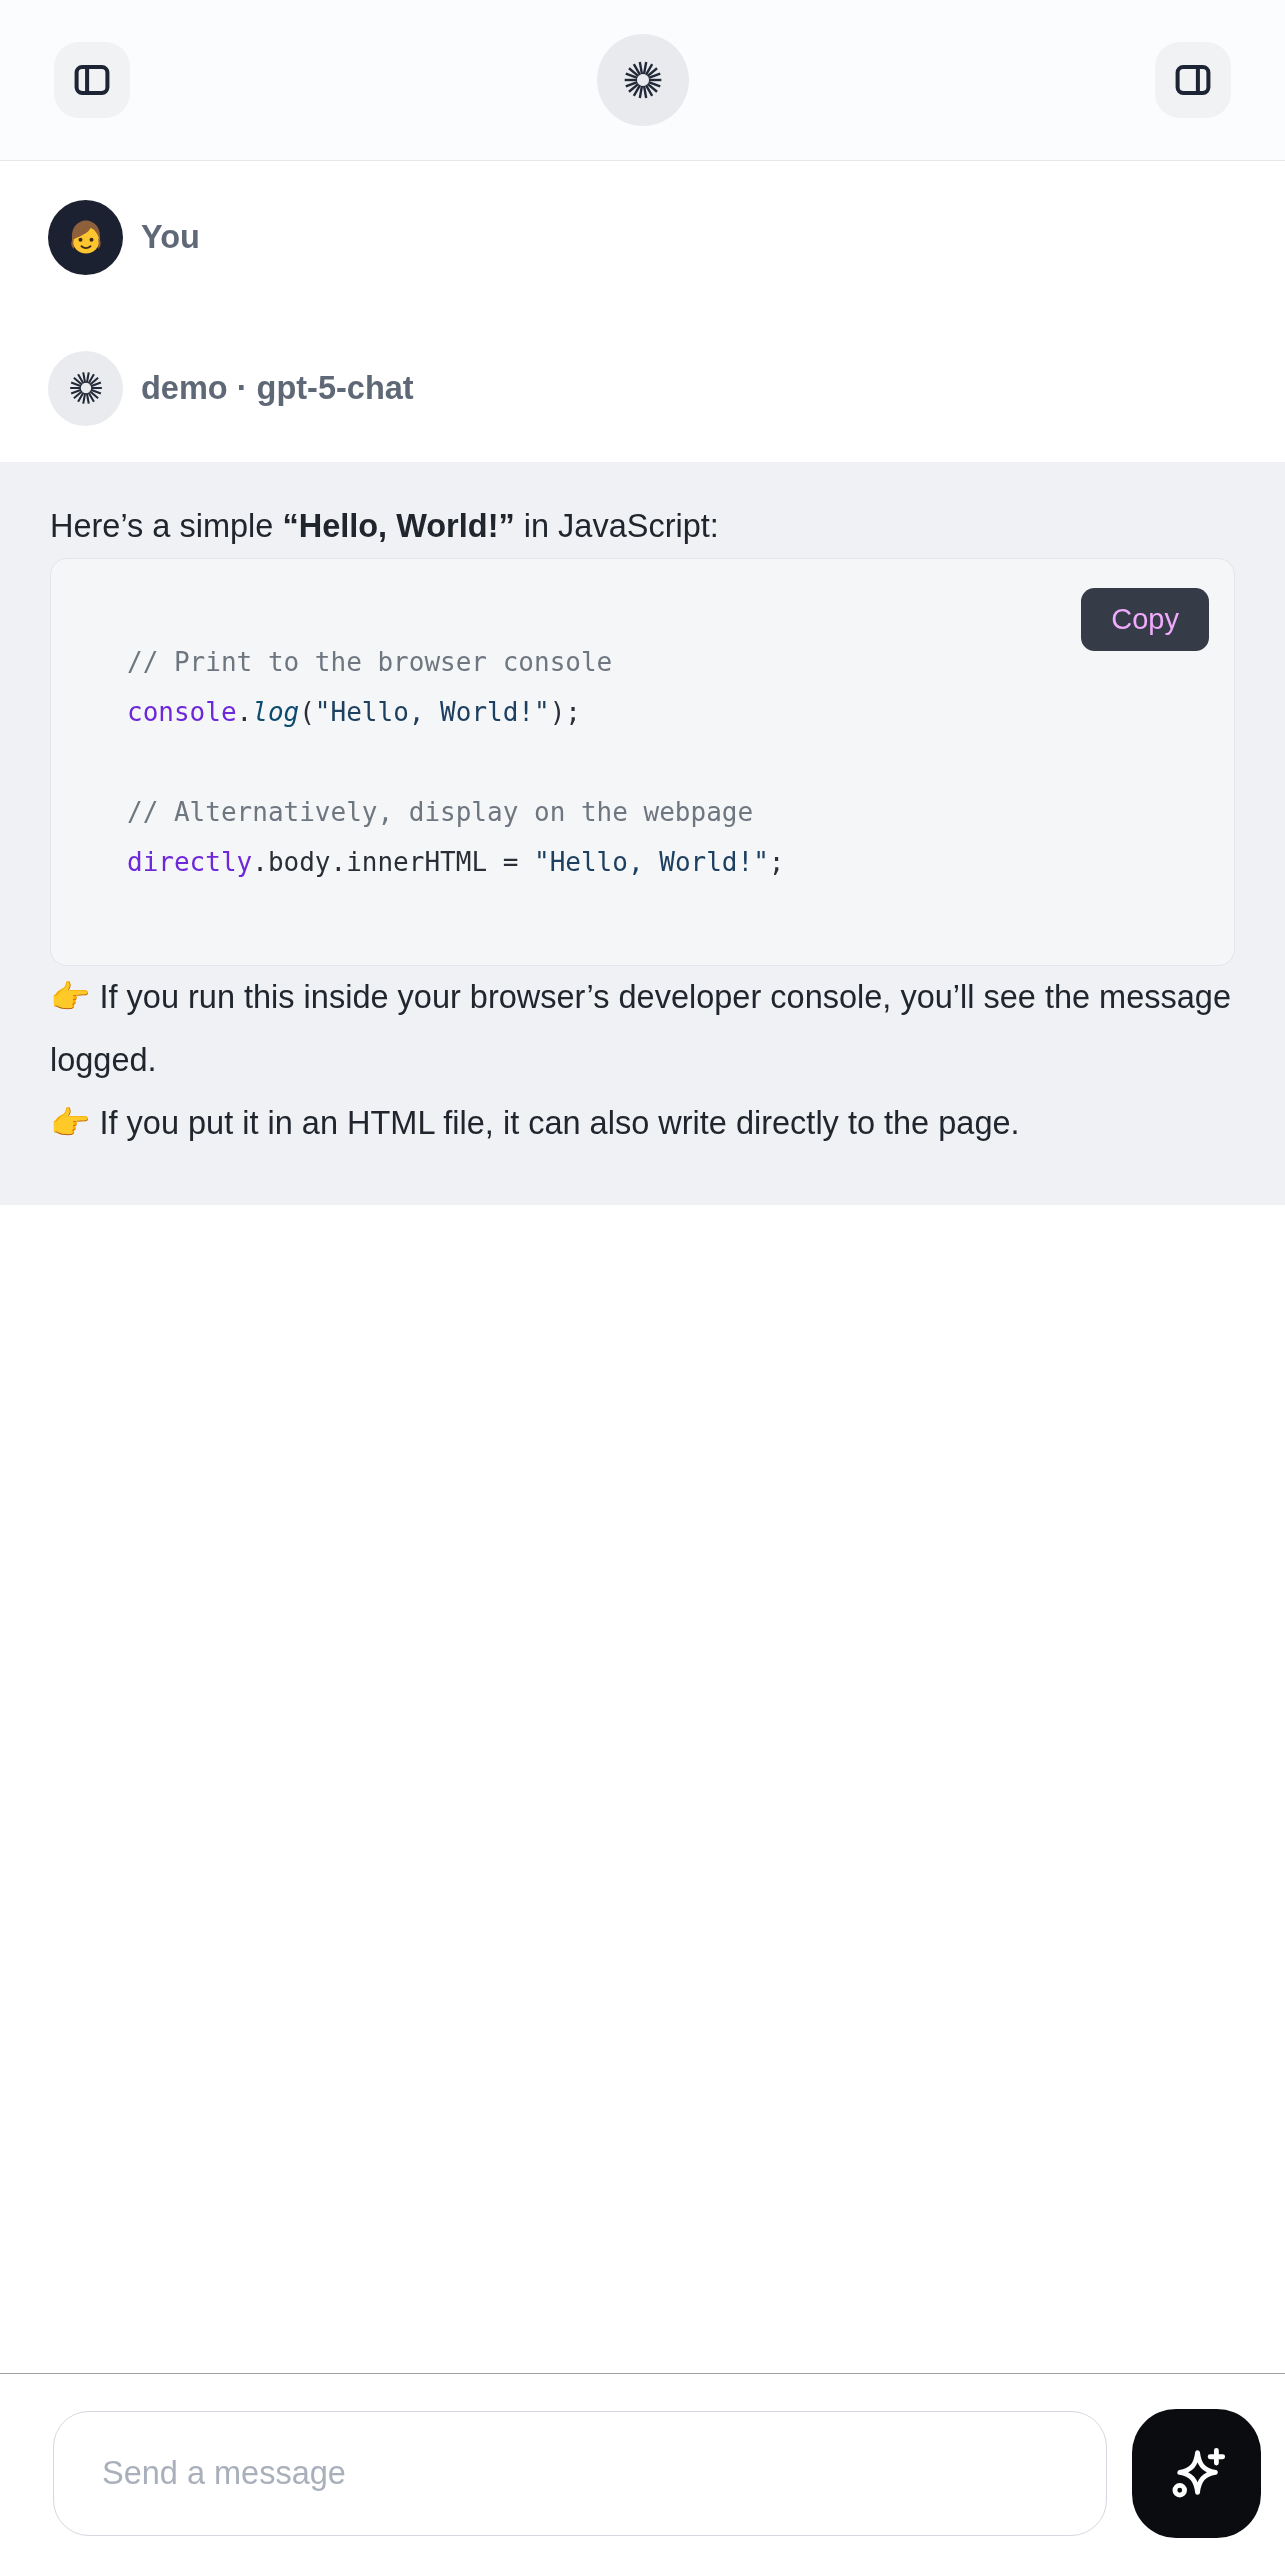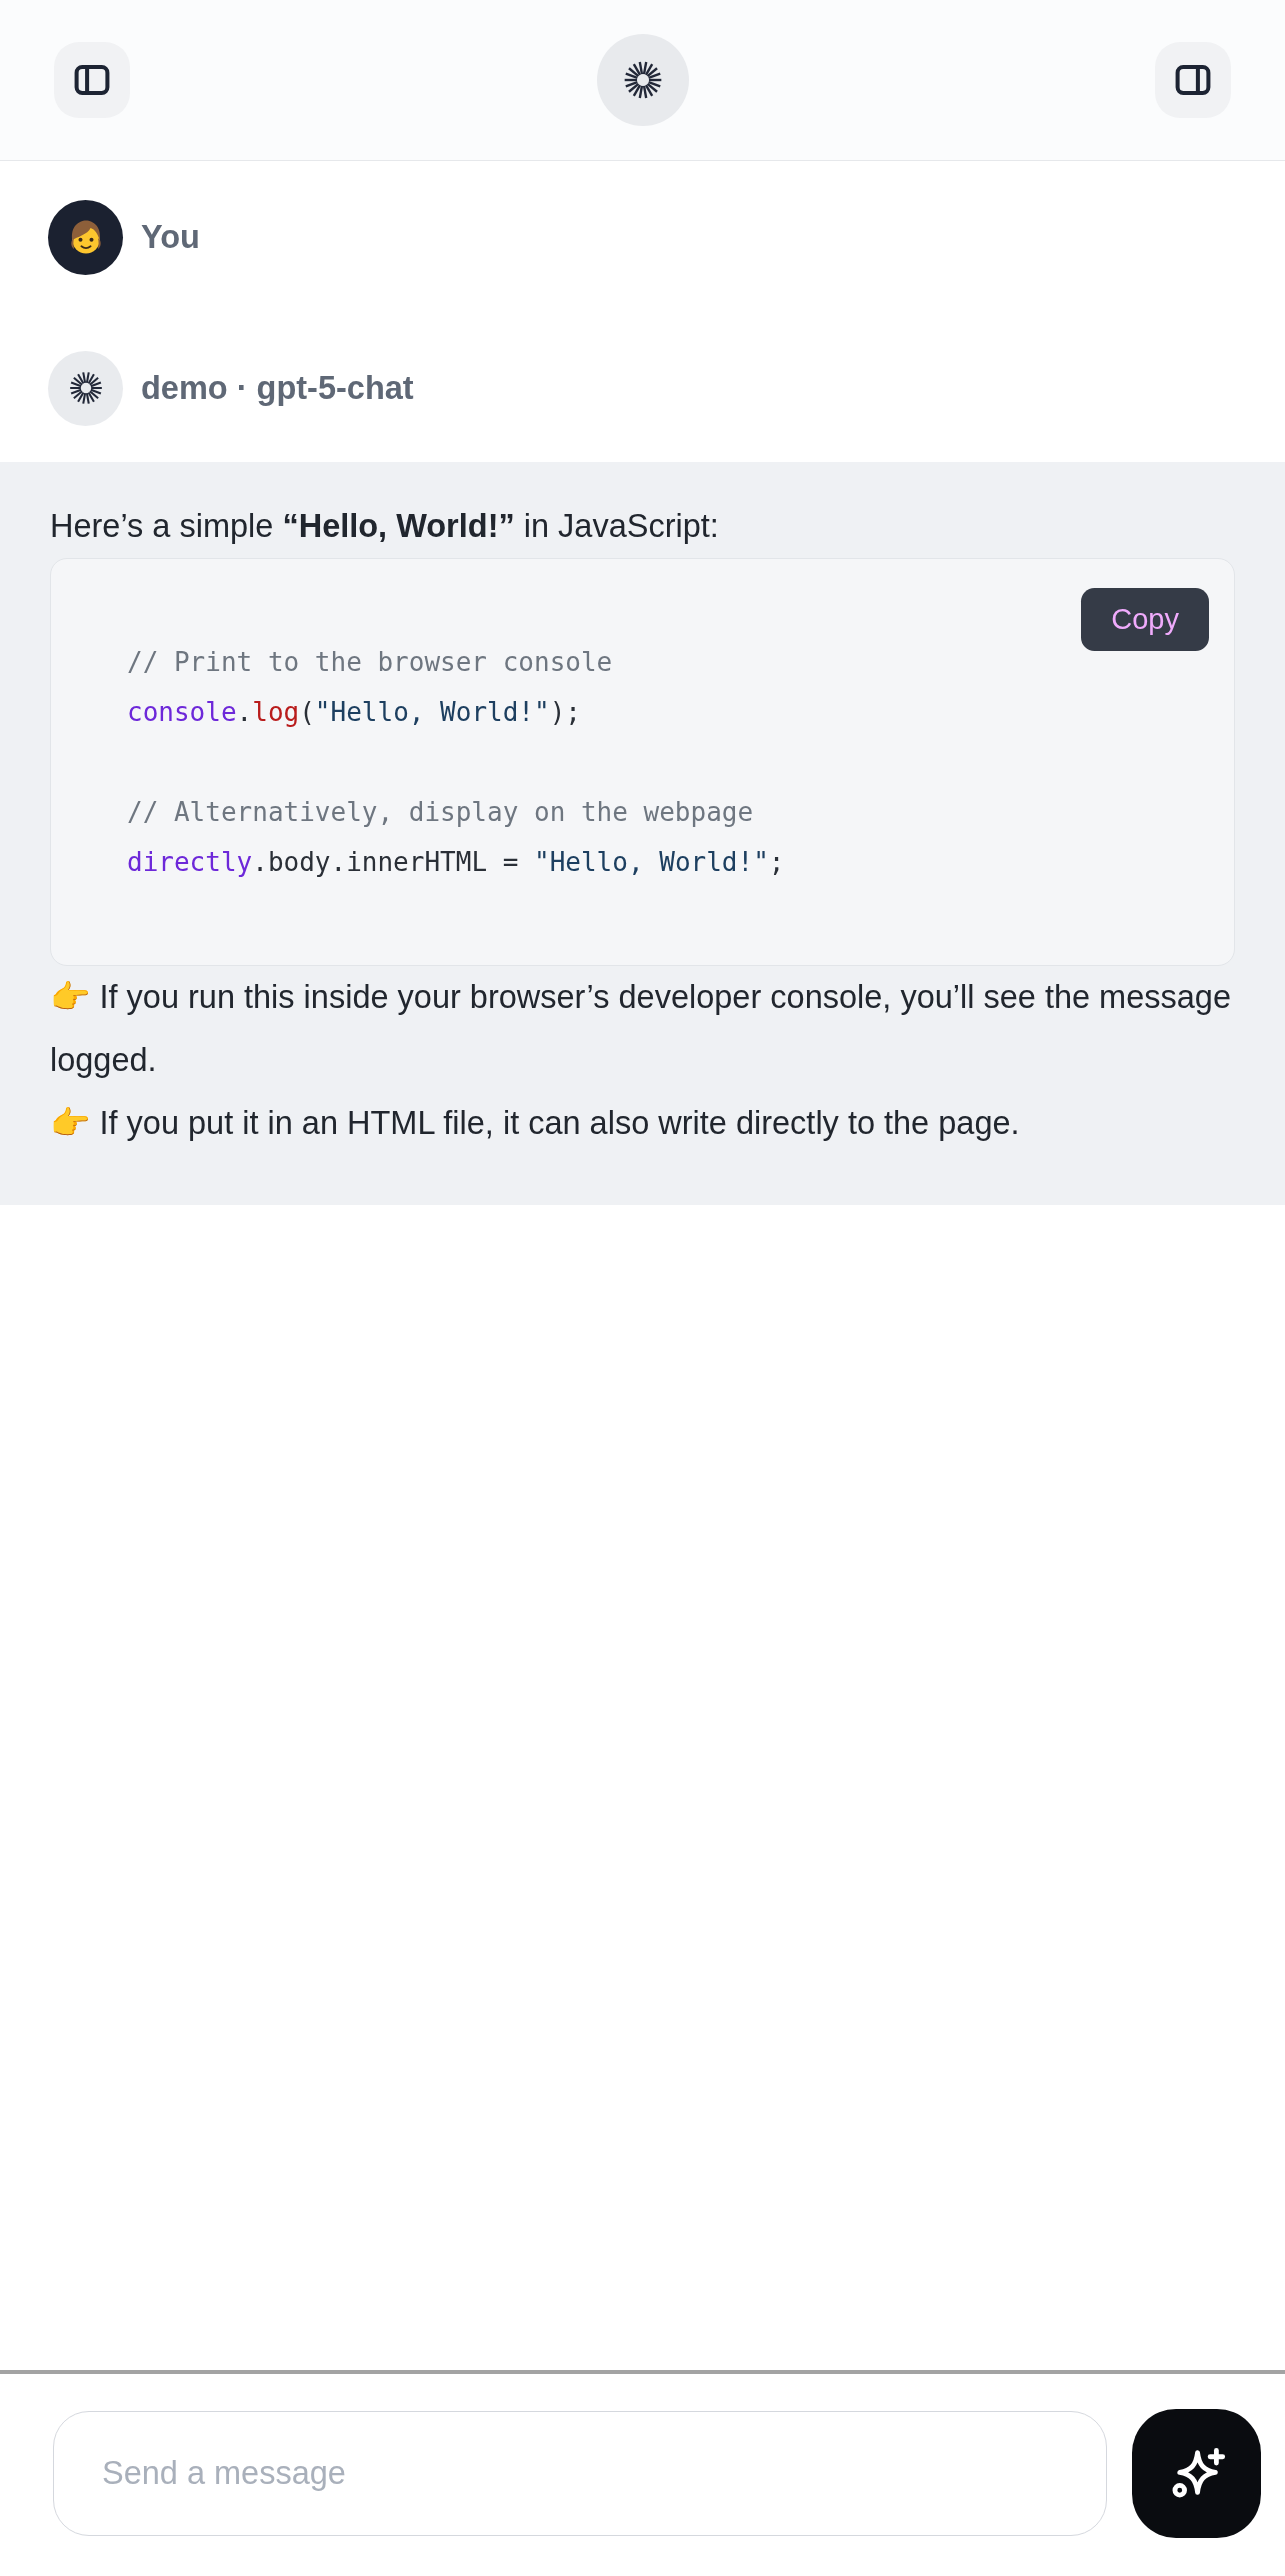--- a/index.html
+++ b/index.html
@@ -81,31 +81,31 @@
   .copy-btn {
     position: absolute; top: 29px; right: 25px;
     background: #353b47; color: #f0abfc;
     border: none; border-radius: 13.4px; cursor: pointer;
     font-family: "Liberation Sans", sans-serif;
     font-size: 29px; line-height: 1;
     padding: 17px 30px;
   }
   .tok-comment { color: #6e7680; }
   .tok-name    { color: #6d28d9; }
-  .tok-func    { color: #b91c1c; }
+  .tok-func    { color: #0c4a6e; font-style: italic; }
   .tok-string  { color: #1d3f60; }
   .tok-plain   { color: #2a2f37; }
 
   
   .filler { flex: 1 1 auto; background: #ffffff; }
 
   
   .composer {
     flex: 0 0 auto; background: #ffffff;
-    border-top: 4px solid #a3a3a3;
+    border-top: 1px solid #a3a3a3;
     padding: 35px 24px 38px 53px;
     display: flex; align-items: center; gap: 25px;
   }
   .composer input {
     flex: 1 1 auto; height: 125px;
     border: 1.9px solid #d5d8de; border-radius: 36px;
     background: #ffffff; outline: none;
     font-family: "Liberation Sans", sans-serif;
     font-size: 32.5px; color: #262b33;
     padding: 0 48px;

